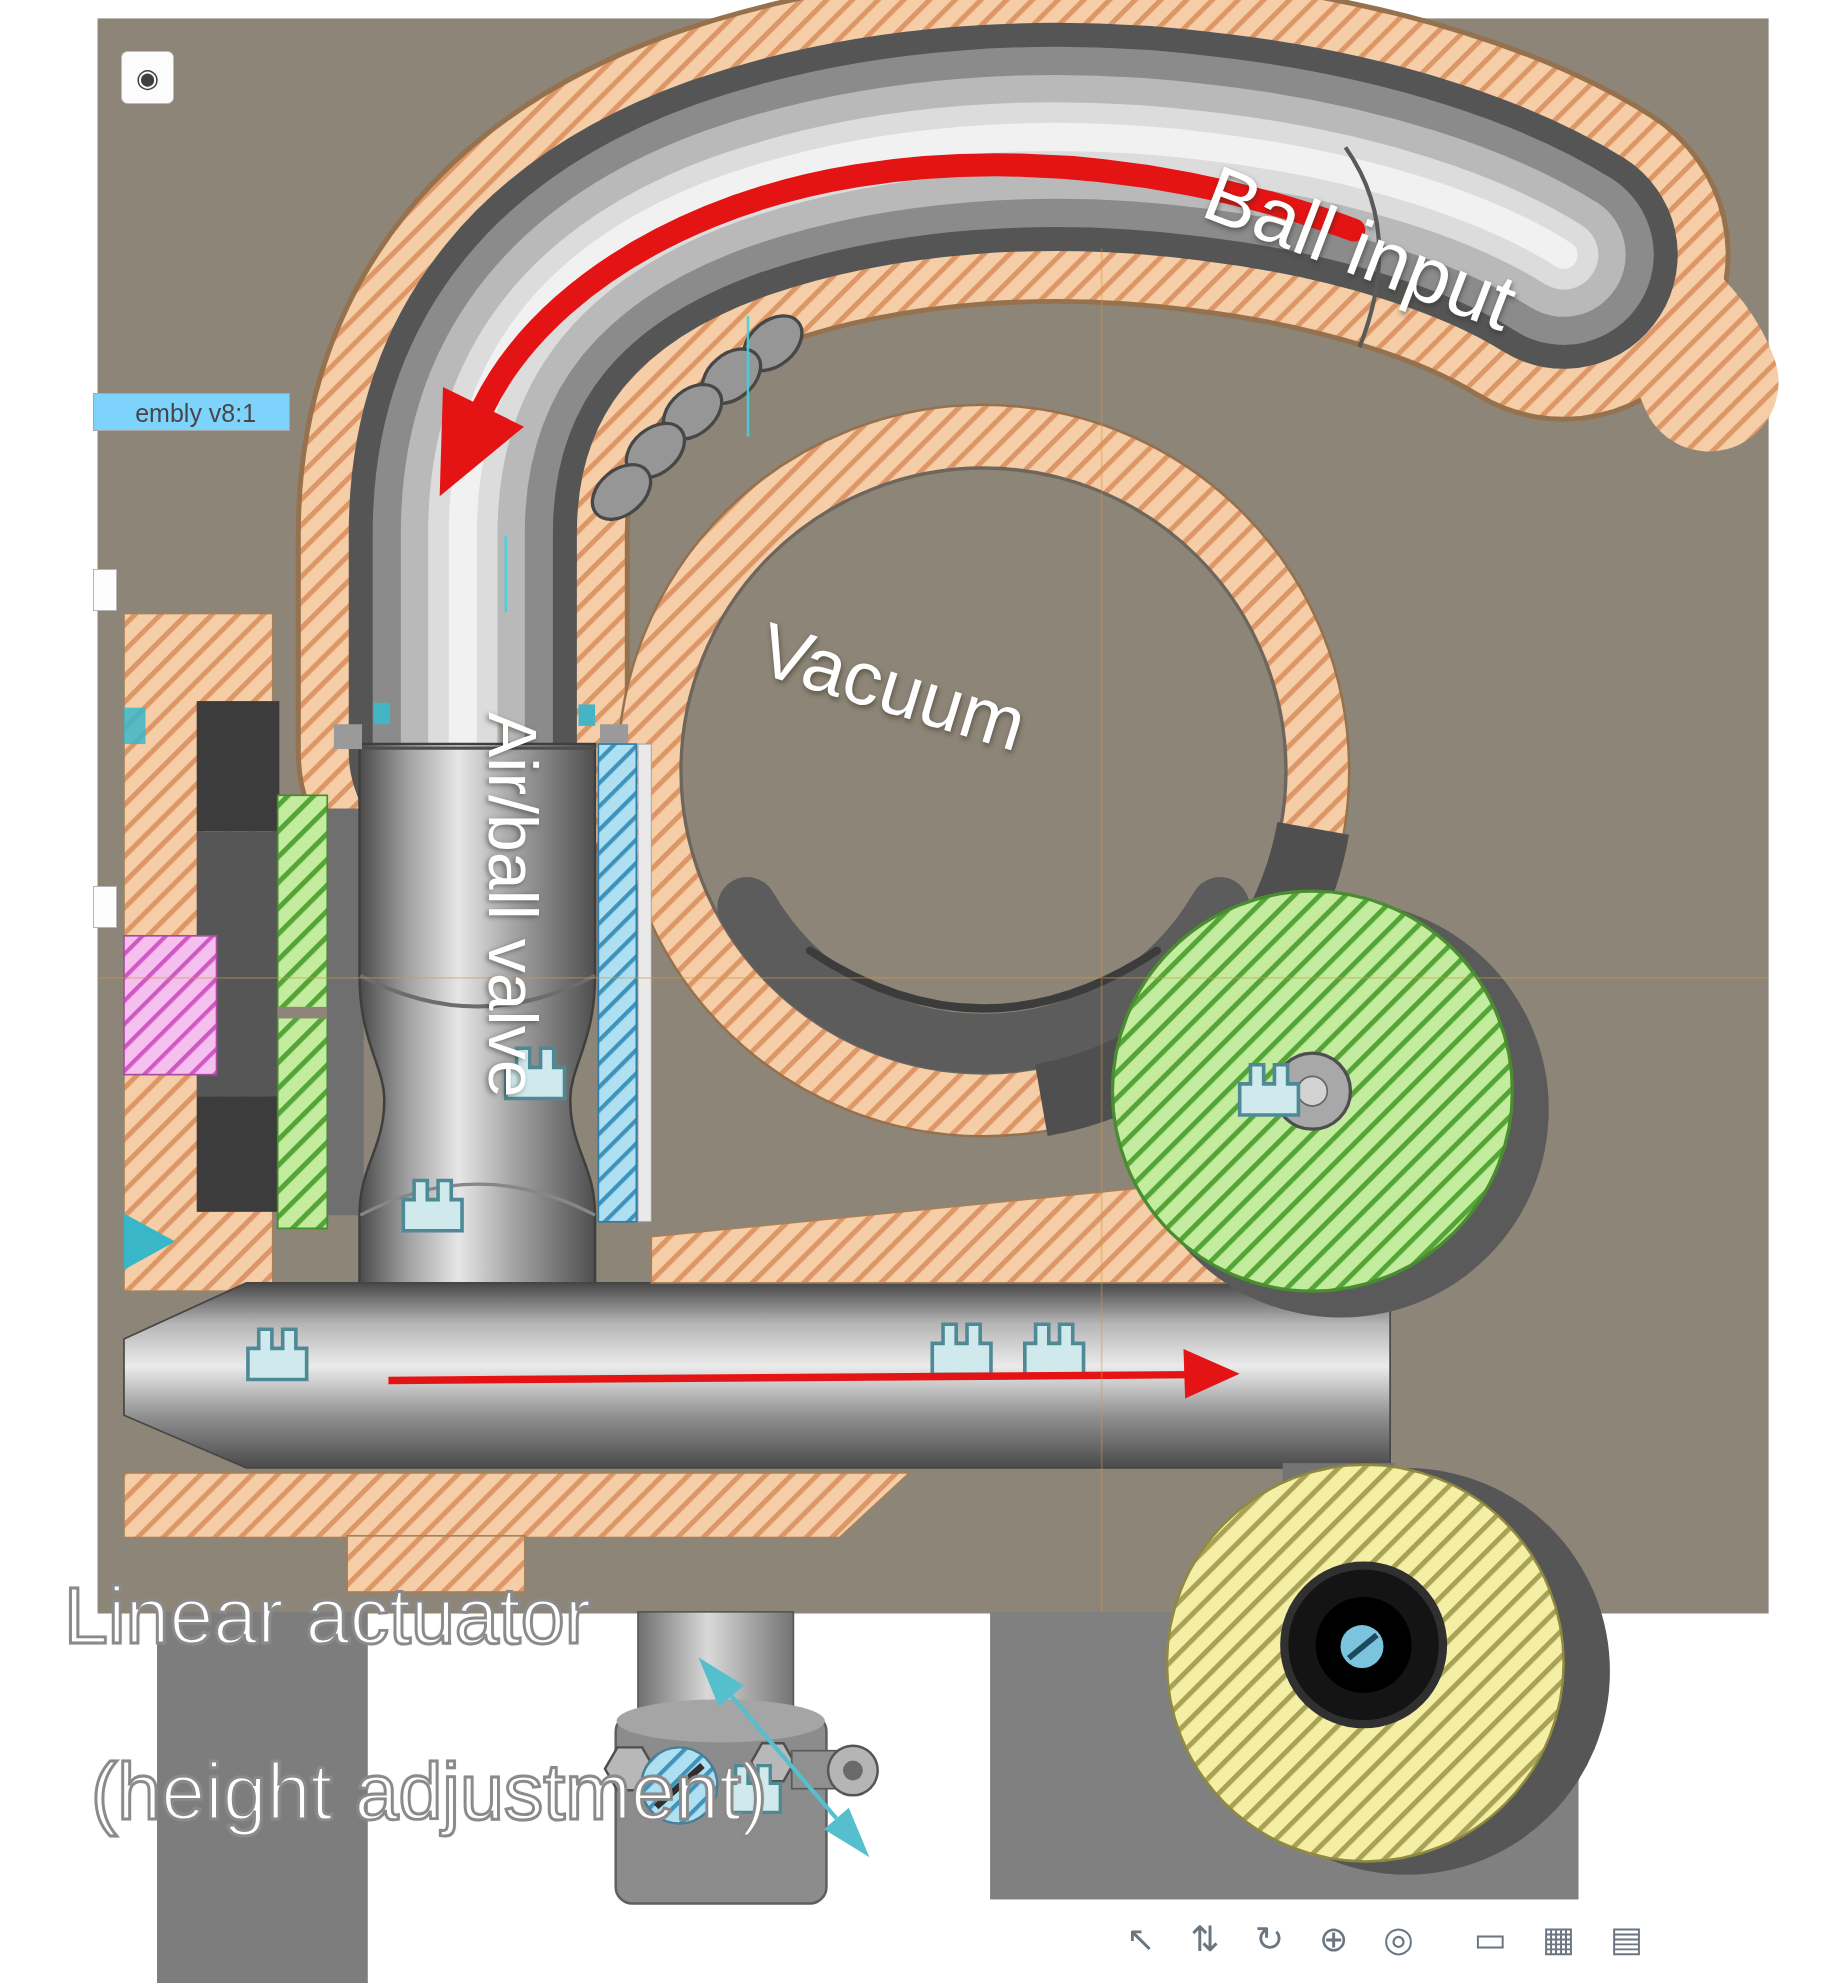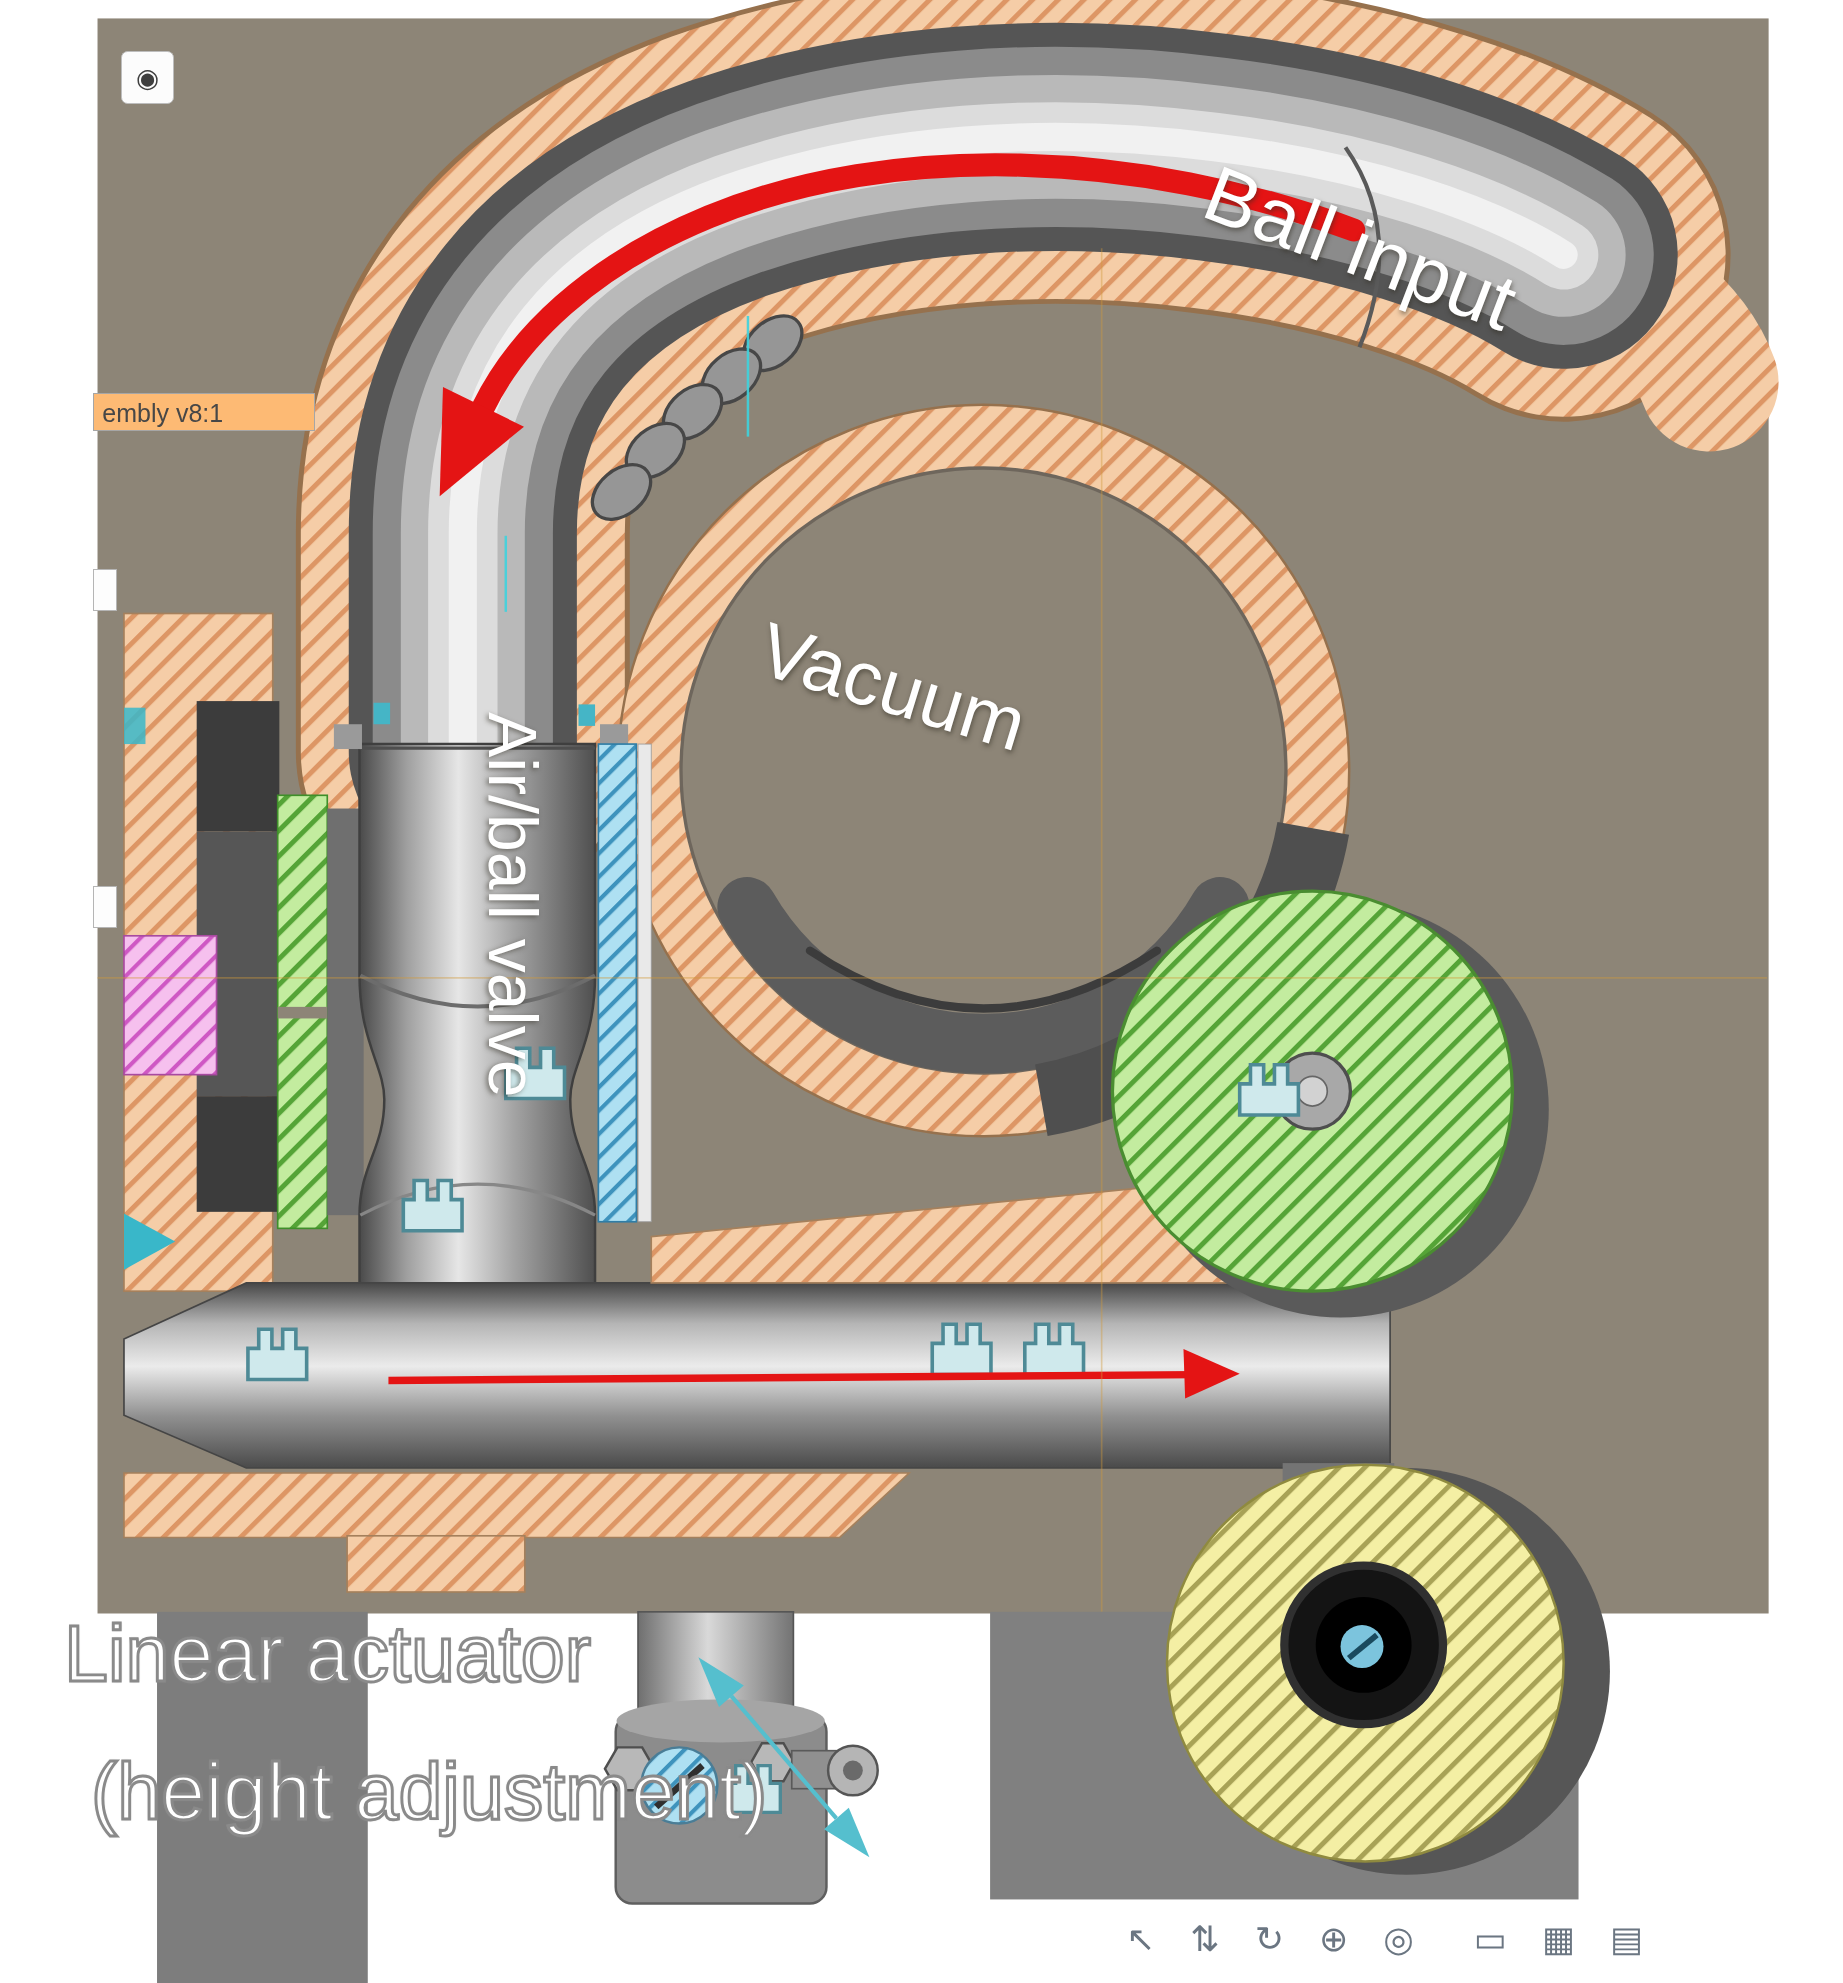--- a/index.html
+++ b/index.html
@@ -6,28 +6,28 @@
   .canvas{position:relative;width:1843px;height:1984px;background:#ffffff;overflow:hidden;
           font-family:"Liberation Sans",sans-serif;}
   .scene{position:absolute;left:0;top:0;}
   .annotation{position:absolute;color:#ffffff;white-space:nowrap;
               text-shadow:1.7px 2.5px 5.8px rgba(50,45,35,.55);}
   .lbl-ball-input{left:1225px;top:147px;font-size:79px;transform:rotate(21deg);transform-origin:left top;}
   .lbl-vacuum{left:775px;top:605px;font-size:76px;transform:rotate(17deg);transform-origin:left top;}
   .lbl-air-valve{left:552px;top:712px;font-size:68px;transform:rotate(90deg);transform-origin:left top;}
   .lbl-outline{position:absolute;color:#ffffff;white-space:nowrap;font-size:79px;
                -webkit-text-stroke:2.9px #8a8a8a;text-shadow:0 0 2.5px #9a9a9a;}
-  .lbl-lin1{left:64px;top:1608px;}
+  .lbl-lin1{left:64px;top:1570px;}
   .lbl-lin2{left:64px;top:1746px;margin-left:27px;}
   .origin-box{position:absolute;left:121px;top:51px;width:51px;height:51px;background:#fcfcfc;
               border:0.8px solid #bdbdbd;border-radius:6.6px;display:flex;align-items:center;
               justify-content:center;font-size:26.5px;color:#3f3f3f;}
-  .version-box{position:absolute;left:93px;top:393px;width:222px;height:38px;background:#fdba74;
+  .version-box{position:absolute;left:93px;top:393px;width:197px;height:38px;background:#7dd3fc;
                border:0.8px solid #a6a6a6;font-size:25px;color:#474747;line-height:38px;
-               padding-left:8.3px;box-sizing:border-box;white-space:nowrap;overflow:hidden;}
+               padding-left:8.3px;box-sizing:border-box;white-space:nowrap;overflow:hidden;text-align:center;}
   .edge-frag{position:absolute;background:#fdfdfd;border:0.8px solid #b5b5b5;width:21.5px;height:40px;}
   .frag1{left:93px;top:569px;}
   .frag2{left:93px;top:886px;}
   .toolbar{position:absolute;left:1126px;top:1916px;display:flex;align-items:center;
            color:#6b7682;font-size:35px;}
   .toolbar .grp{display:flex;gap:35px;}
   .toolbar .spacer{width:60px;}
   .toolbar span{cursor:default;line-height:46px;}
 </style>
 </head>

